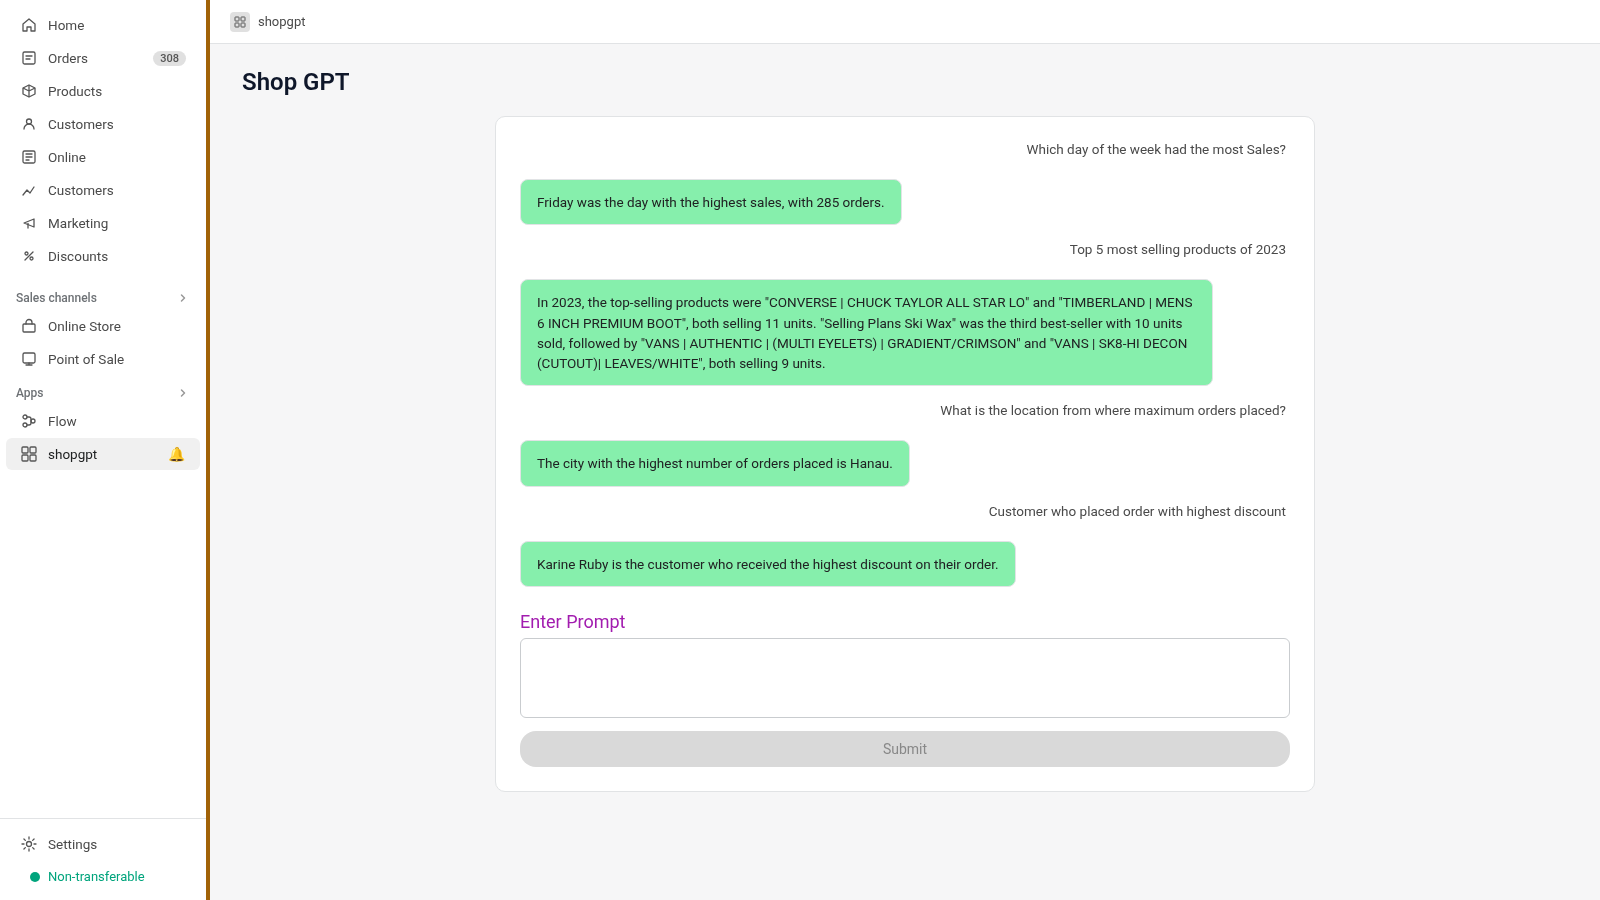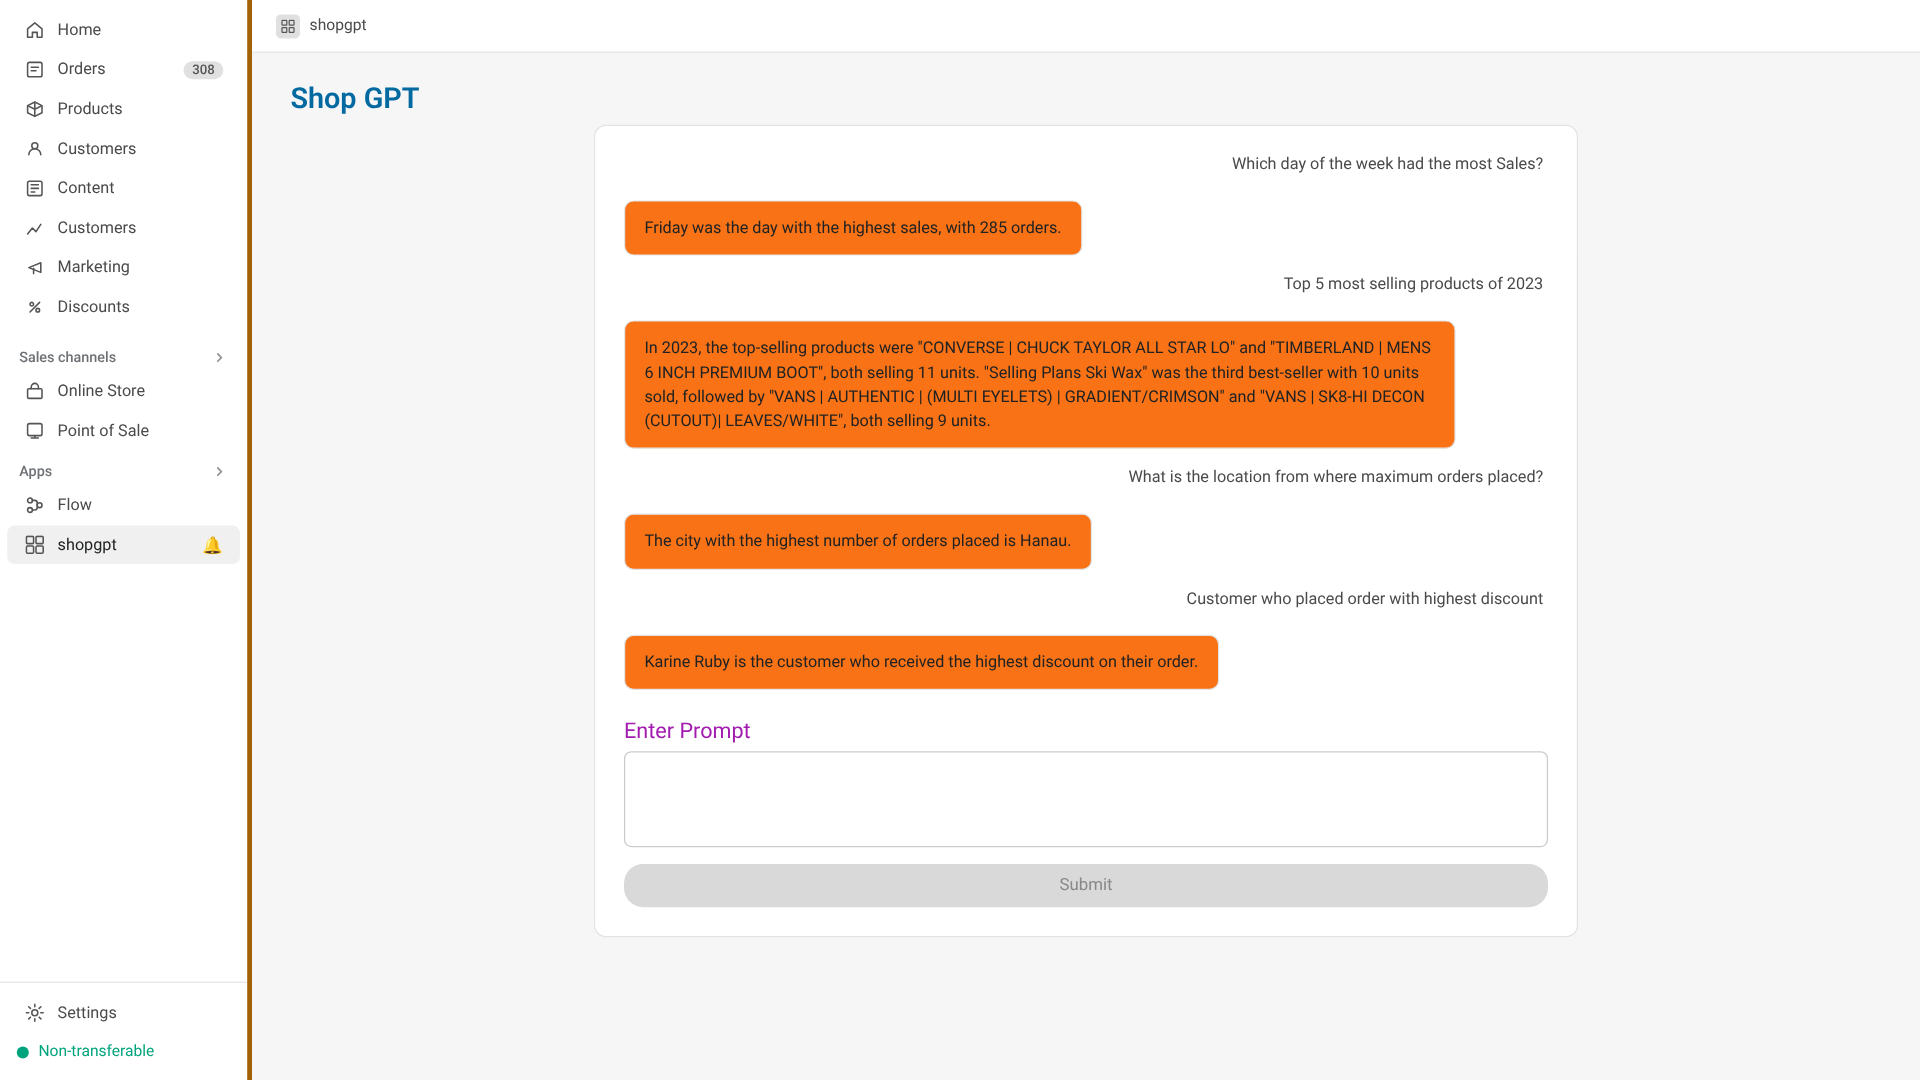--- a/index.html
+++ b/index.html
@@ -74,21 +74,21 @@
     .sidebar-bottom {
       margin-top: auto;
       border-top: 1px solid #e1e3e5;
       padding: 8px 0;
     }
 
     .non-transferable {
       display: flex;
       align-items: center;
       gap: 8px;
-      padding: 8px 14px;
+      padding: 8px 30px;
       font-size: 13px;
       color: #00a47c;
       cursor: pointer;
       text-align: right;
     }
 
     .non-transferable-dot {
       width: 10px;
       height: 10px;
       border-radius: 50%;
@@ -151,22 +151,22 @@
 
     #content-area {
       flex: 1;
       overflow-y: auto;
       padding: 24px 32px;
     }
 
     .page-title {
       font-size: 24px;
       font-weight: 600;
-      color: #0369a1;
-      margin-bottom: 8px;
+      color: #0f172a;
+      margin-bottom: 20px;
     }
 
     .chat-container {
       background: #fff;
       border: 1px solid #e1e3e5;
       border-radius: 10px;
       padding: 24px;
       max-width: 820px;
       margin: 0 auto;
     }
@@ -193,21 +193,21 @@
 
     .user-question {
       font-size: 13.5px;
       color: #4a4a4a;
       margin-bottom: 6px;
       text-align: right;
       padding-right: 4px;
     }
 
     .bot-bubble {
-      background: #f97316;
+      background: #86efac;
       border: 1px solid #e1e3e5;
       border-radius: 8px;
       padding: 12px 16px;
       font-size: 13.5px;
       color: #202223;
       max-width: 90%;
       line-height: 1.5;
     }
 
     .prompt-section label {
@@ -292,21 +292,21 @@
     <span>Customers</span>
 
   </div>
         <div class="sidebar-item">
     <div class="sidebar-icon">
             <svg width="16" height="16" viewBox="0 0 16 16" fill="none">
               <rect x="2" y="2" width="12" height="12" rx="1.5" stroke="#555" stroke-width="1.3"></rect>
               <path d="M5 5h6M5 8h6M5 11h3" stroke="#555" stroke-width="1.3" stroke-linecap="round"></path>
             </svg>
           </div>
-    <span>Content</span>
+    <span>Online</span>
 
   </div>
         <div class="sidebar-item">
     <div class="sidebar-icon">
             <svg width="16" height="16" viewBox="0 0 16 16" fill="none">
               <path d="M2 13L6 8L9 11L13 5" stroke="#555" stroke-width="1.3" stroke-linecap="round" stroke-linejoin="round"></path>
             </svg>
           </div>
     <span>Customers</span>
 

